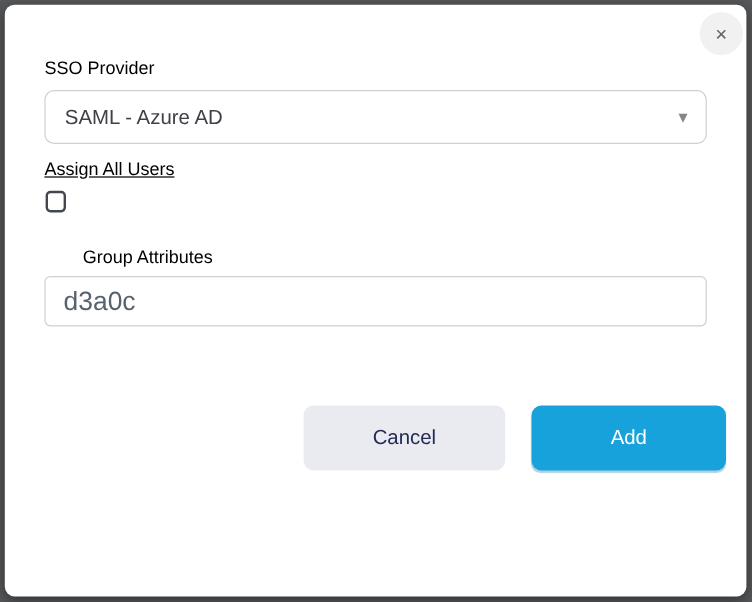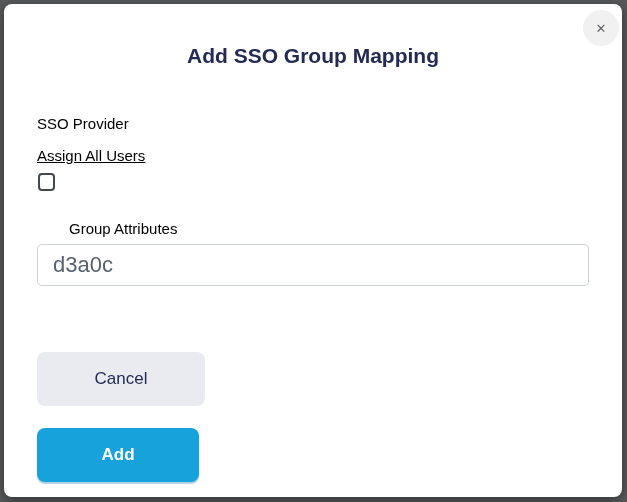--- a/index.html
+++ b/index.html
@@ -79,57 +79,62 @@
     padding:0 15px;
     font-size:22px; color:#57626f;
     font-family:"Liberation Sans", sans-serif;
     box-sizing:border-box;
     background:#fff;
     margin-top:5px;
   }
   .footer {
     display:flex; justify-content:flex-end; align-items:flex-start;
     gap:22px;
-    margin-top:66px; margin-right:-16px;flex-direction:column;
+    margin-top:66px; margin-right:-16px;
   }
   .btn {
     height:54px;
     border:none; border-radius:8px;
     font-size:17px;
     font-family:"Liberation Sans", sans-serif;
     cursor:pointer;
   }
   .btn-cancel {
     width:168px;
     background:#e9ebf0;
     color:#232b55;
   }
   .btn-add {
     width:162px;
     background:#18a2db;
     color:#ffffff;
-    font-weight:700;
+    font-weight:400;
     box-shadow:0 2px 1px rgba(20,120,170,0.35);
   }
 </style>
 </head>
 <body>
 
 <div>
   <div class="modal">
 
     <button class="close-btn">
       <span>✕</span>
     </button>
 
-    <h1 class="title">Add SSO Group Mapping</h1>
 
     <div class="content">
 
       <label class="field-label lbl-provider">SSO Provider</label>
+      <div class="select-wrap">
+        <select class="provider-select">
+          <option>SAML - Azure AD</option>
+        </select>
+        <span class="caret">▾</span>
+      </div>
 
       <label class="field-label lbl-assign">Assign All Users</label>
       <input type="checkbox" class="assign-checkbox" style="">
 
       <label class="field-label lbl-group">Group Attributes</label>
       <input type="text" class="group-input" value="d3a0c" style="">
 
       <div class="footer">
         <button class="btn btn-cancel">Cancel</button>
         <button class="btn btn-add">Add</button>

